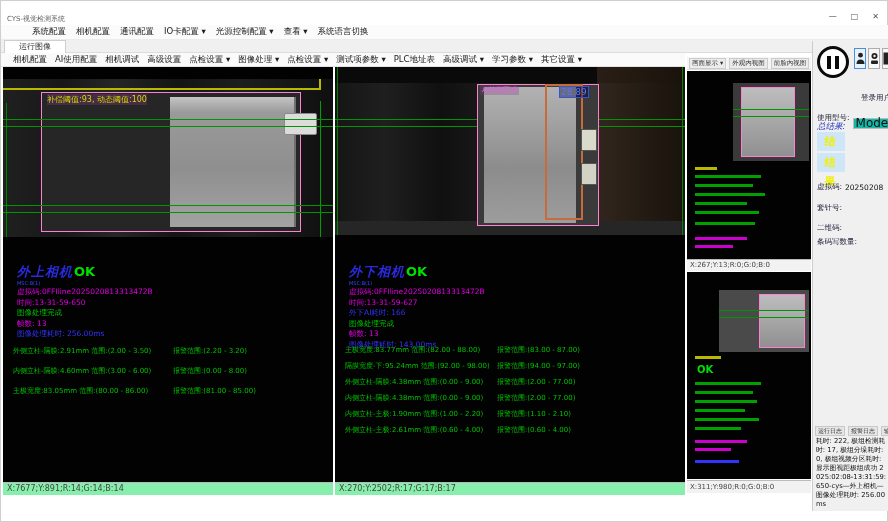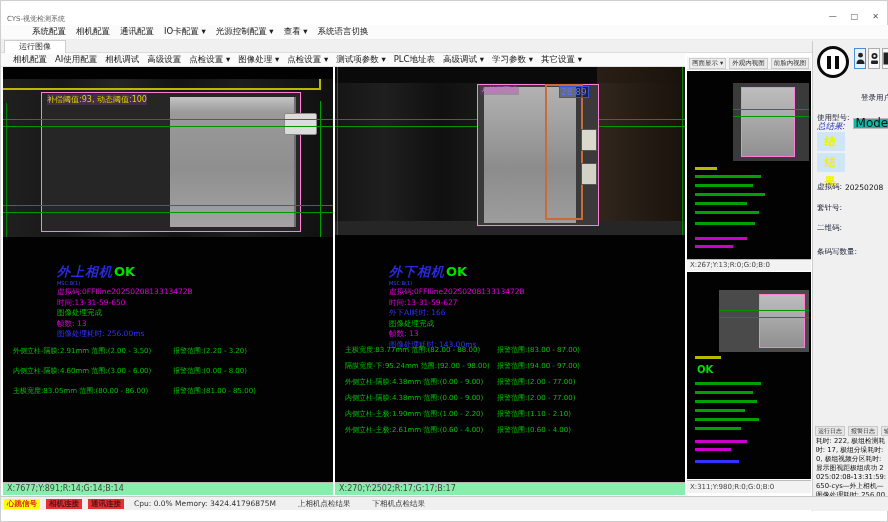--- a/index.html
+++ b/index.html
@@ -60,21 +60,21 @@
   #mid-pink-box { position:absolute; left:142px; top:17px; width:122px; height:142px; border:1px solid #ff7fd4; background:#3a3a3a; }
   #mid-part { position:absolute; left:6px; top:2px; width:92px; bottom:2px;
     background:linear-gradient(180deg,#b2b2b2,#8c8c8c 60%,#9d9d9d); }
   #mid-orange-box { position:absolute; left:210px; top:17px; width:38px; height:136px; border:2px solid #c96a3a; }
   #mid-spot1 { position:absolute; left:246px; top:62px; width:16px; height:22px; background:#d9d9cc; border:1px solid #555; }
   #mid-spot2 { position:absolute; left:246px; top:96px; width:16px; height:22px; background:#d2d2c5; border:1px solid #555; }
   #mid-ai-label { position:absolute; left:145px; top:18px; font-size:7px; color:#dd66dd; background:rgba(130,60,130,.3); padding:0 2px; white-space:nowrap; }
   #mid-value-label { position:absolute; left:224px; top:19px; font-size:9px; color:#5577ff; border:1px solid #3355dd; padding:0 1px; background:rgba(0,0,40,.4); }
 
   
-  .caminfo { position:absolute; left:14px; top:196px;margin-left:40px; }
+  .caminfo { position:absolute; left:14px; top:196px; }
   .cam-title { font-size:13px; font-weight:bold; font-style:italic; color:#2a2ae0; letter-spacing:1px; white-space:nowrap; }
   .cam-title .ok { color:#00e000; font-style:normal; letter-spacing:0; margin-left:1px; }
   .cam-sub { font-size:5px; color:#3344ff; margin-top:-1px; }
   .cam-line { font-size:7.5px; line-height:9.5px; margin-top:1px; white-space:nowrap; }
   .c-mag { color:#e000e0; } .c-grn { color:#00c400; } .c-blu { color:#3333ff; }
 
   .meas { position:absolute; left:10px; top:269px; width:316px; }
   .meas-row { display:flex; height:20px; align-items:flex-end; }
   .meas-m { width:160px; font-size:7px; color:#00c400; white-space:nowrap; }
   .meas-a { font-size:7px; color:#00c400; white-space:nowrap; }
@@ -355,34 +355,26 @@
     <div class="sb-row" style="top:141px;">
       <span class="sb-label">虚拟码:</span>
       <span class="sb-value">20250208</span>
     </div>
     <div class="sb-row" style="top:162px;">
       <span class="sb-label">套针号:</span>
     </div>
     <div class="sb-row" style="top:182px;">
       <span class="sb-label">二维码:</span>
     </div>
-    <div class="sb-row" style="top:206px;align-items:flex-end;">
+    <div class="sb-row" style="top:196px;align-items:flex-end;">
       <span class="sb-label">条码写数量:</span>
     </div>
 
     <div id="log-tabs">
       <span class="log-tab">运行日志</span>
       <span class="log-tab">报警日志</span>
       <span class="log-tab">输出日志</span>
     </div>
     <div id="log-text">耗时: 222, 极组检测耗时: 17, 极组分垛耗时: 0, 极组视频分区耗时: 显示图视距极组成功 2025:02:08-13:31:59:650-cys—外上相机—图像处理耗时: 256.00ms</div>
   </div>
 
-  <div id="statusbar">
-    <span class="badge" id="badge-heart">心跳信号</span>
-    <span class="badge" id="badge-cam">相机连接</span>
-    <span class="badge" id="badge-comm">通讯连接</span>
-    <span id="cpu-text">Cpu: 0.0% Memory: 3424.41796875M</span>
-    <span class="chk-label">上相机点检结果</span>
-    <span class="chk-label">下相机点检结果</span>
-  </div>
 
 </div>
 
 </body></html>

